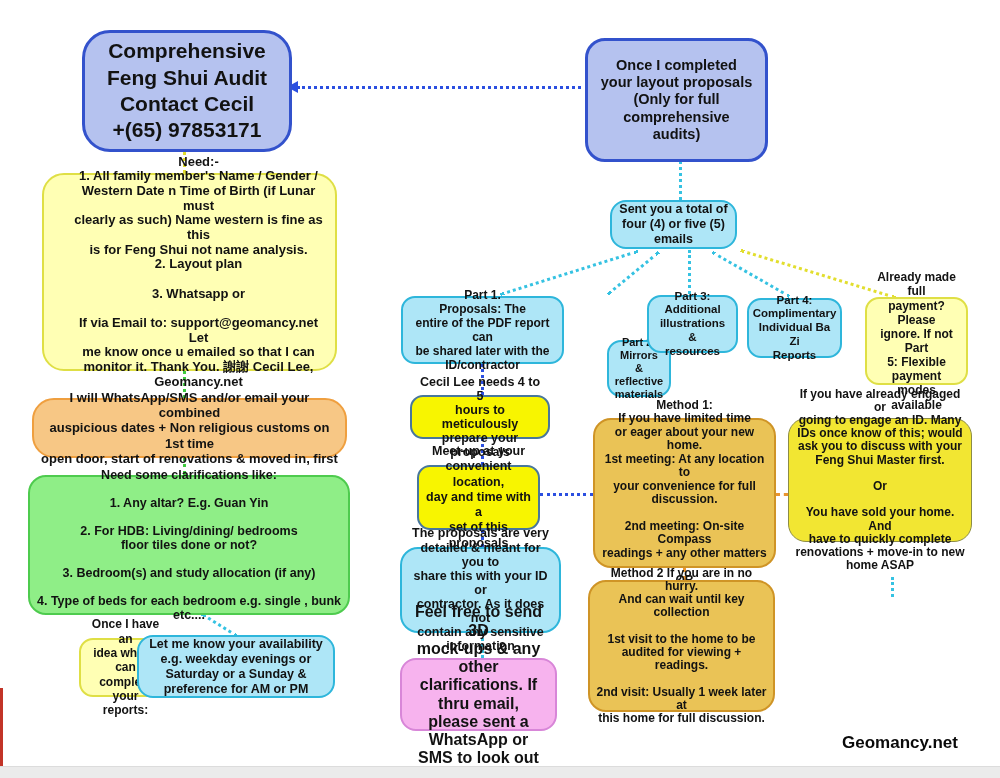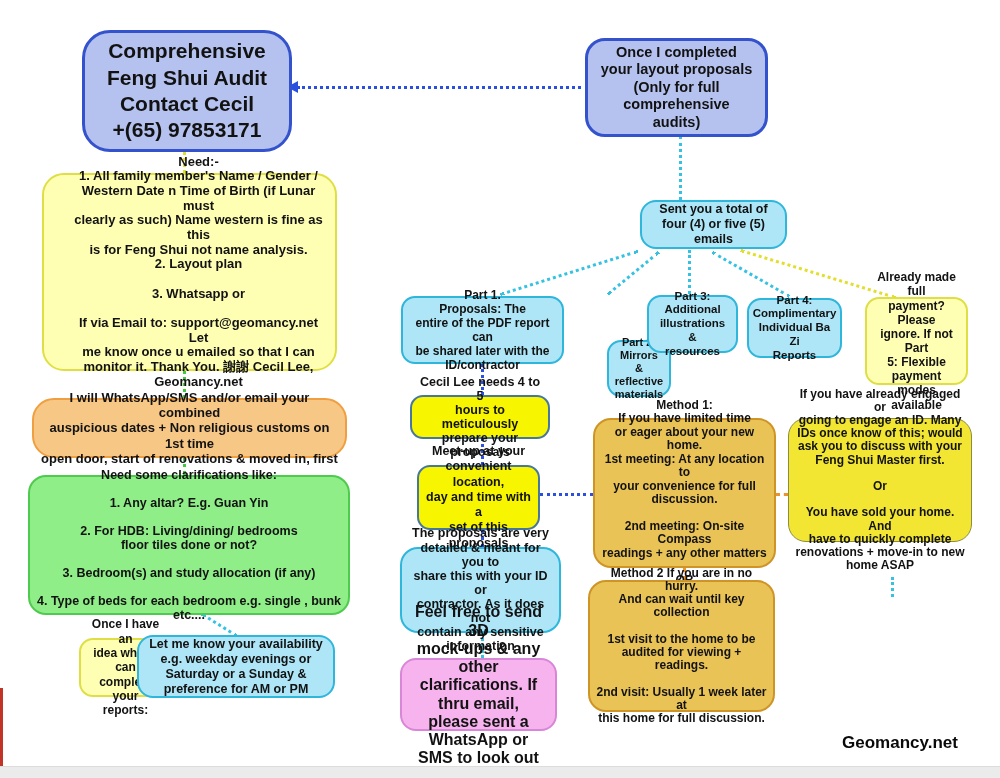--- a/index.html
+++ b/index.html
@@ -61,21 +61,21 @@
   <div class="lh" style="left:540px;top:493px;width:53px;border-color:var(--line-blue);"></div>
   <div class="lh" style="left:776px;top:493px;width:12px;border-color:var(--line-orange);"></div>
   <div class="lv" style="left:683px;top:568px;height:12px;border-color:var(--line-orange);"></div>
   <div class="lv" style="left:891px;top:577px;height:20px;border-color:var(--line-cyan);"></div>
 
   <div class="node blue" style="left:82px;top:30px;width:210px;height:122px;font-size:21px;line-height:1.26;border-radius:28px;">Comprehensive
 Feng Shui Audit
 Contact Cecil
 +(65) 97853171</div>
 
-  <div class="node blue" style="left:585px;top:38px;width:183px;height:99px;font-size:14.5px;line-height:1.2;border-radius:20px;">Once I completed
+  <div class="node blue" style="left:585px;top:38px;width:183px;height:124px;font-size:14.5px;line-height:1.2;border-radius:20px;">Once I completed
 your layout proposals
 (Only for full
 comprehensive
 audits)</div>
 
   <div class="node yellow" style="left:42px;top:173px;width:295px;height:198px;font-size:13px;line-height:1.13;border-radius:22px;padding-left:24px;">Need:-
 1. All family member's Name / Gender /
 Western Date n Time of Birth (if Lunar must
 clearly as such) Name western is fine as this
 is for Feng Shui not name analysis.
@@ -106,21 +106,21 @@
   <div class="node yellow" style="left:35px;top:638px;width:93px;height:59px;font-size:12px;line-height:1.2;border-radius:14px;margin-left:44px;">Once I have an
 idea when I can
 complete your
 reports:</div>
 
   <div class="node cyan" style="left:137px;top:635px;width:198px;height:63px;font-size:12.5px;line-height:1.2;border-radius:16px;">Let me know your availability
 e.g. weekday evenings or
 Saturday or a Sunday &amp;
 preference for AM or PM</div>
 
-  <div class="node cyan" style="left:640px;top:200px;width:147px;height:49px;font-size:12.5px;line-height:1.22;border-radius:16px;">Sent you a total of
+  <div class="node cyan" style="left:610px;top:200px;width:127px;height:49px;font-size:12.5px;line-height:1.22;border-radius:16px;">Sent you a total of
 four (4) or five (5)
 emails</div>
 
   <div class="node cyan" style="left:401px;top:296px;width:163px;height:68px;font-size:12px;line-height:1.18;border-radius:14px;">Part 1.
 Proposals: The
 entire of the PDF report can
 be shared later with the
 ID/contractor</div>
 
   <div class="node cyan" style="left:607px;top:296px;width:64px;height:57px;font-size:11px;line-height:1.2;border-radius:14px;margin-top:44px;">Part 2:

